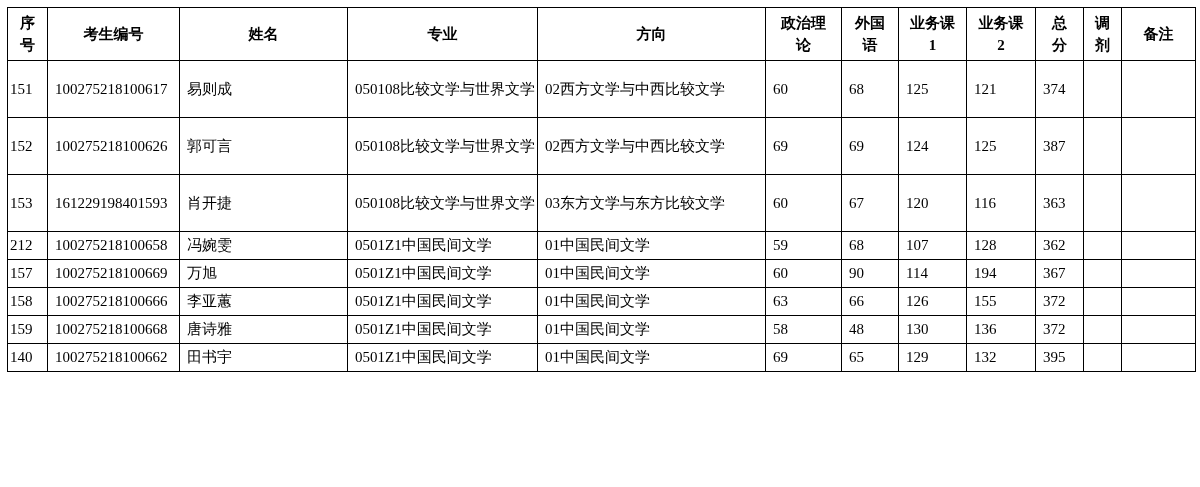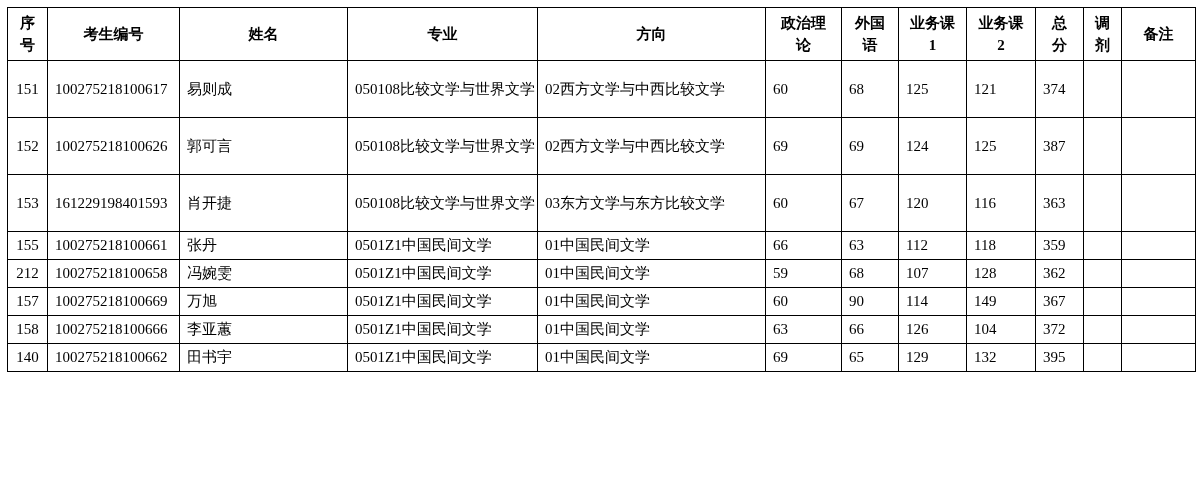--- a/index.html
+++ b/index.html
@@ -33,21 +33,20 @@
     line-height: 22px;
     height: 50px;
     padding: 1px 2px;
   }
   table.score-table td {
     text-align: left;
     line-height: 19px;
     padding: 2px 2px 2px 7px;
   }
   table.score-table td.col-xuhao {
-    text-align: center;
     padding-left: 2px;
   }
   tr.row-tall  { height: 57px; }
   tr.row-short { height: 28px; }
 </style>
 </head>
 <body>
 
 <table class="score-table">
   <colgroup>
@@ -124,34 +123,20 @@
         <td class="col-fangxiang">03东方文学与东方比较文学</td>
         <td class="col-zhengzhililun">60</td>
         <td class="col-waiguoyu">67</td>
         <td class="col-yewuke1">120</td>
         <td class="col-yewuke2">116</td>
         <td class="col-zongfen">363</td>
         <td class="col-tiaoji"></td>
         <td class="col-beizhu"></td>
       </tr>
       <tr class="row-short">
-        <td class="col-xuhao">155</td>
-        <td class="col-kaoshengbianhao">100275218100661</td>
-        <td class="col-xingming">张丹</td>
-        <td class="col-zhuanye">0501Z1中国民间文学</td>
-        <td class="col-fangxiang">01中国民间文学</td>
-        <td class="col-zhengzhililun">66</td>
-        <td class="col-waiguoyu">63</td>
-        <td class="col-yewuke1">112</td>
-        <td class="col-yewuke2">118</td>
-        <td class="col-zongfen">359</td>
-        <td class="col-tiaoji"></td>
-        <td class="col-beizhu"></td>
-      </tr>
-      <tr class="row-short">
         <td class="col-xuhao">212</td>
         <td class="col-kaoshengbianhao">100275218100658</td>
         <td class="col-xingming">冯婉雯</td>
         <td class="col-zhuanye">0501Z1中国民间文学</td>
         <td class="col-fangxiang">01中国民间文学</td>
         <td class="col-zhengzhililun">59</td>
         <td class="col-waiguoyu">68</td>
         <td class="col-yewuke1">107</td>
         <td class="col-yewuke2">128</td>
         <td class="col-zongfen">362</td>
@@ -160,35 +145,49 @@
       </tr>
       <tr class="row-short">
         <td class="col-xuhao">157</td>
         <td class="col-kaoshengbianhao">100275218100669</td>
         <td class="col-xingming">万旭</td>
         <td class="col-zhuanye">0501Z1中国民间文学</td>
         <td class="col-fangxiang">01中国民间文学</td>
         <td class="col-zhengzhililun">60</td>
         <td class="col-waiguoyu">90</td>
         <td class="col-yewuke1">114</td>
-        <td class="col-yewuke2">149</td>
+        <td class="col-yewuke2">194</td>
         <td class="col-zongfen">367</td>
         <td class="col-tiaoji"></td>
         <td class="col-beizhu"></td>
       </tr>
       <tr class="row-short">
         <td class="col-xuhao">158</td>
         <td class="col-kaoshengbianhao">100275218100666</td>
         <td class="col-xingming">李亚蕙</td>
         <td class="col-zhuanye">0501Z1中国民间文学</td>
         <td class="col-fangxiang">01中国民间文学</td>
         <td class="col-zhengzhililun">63</td>
         <td class="col-waiguoyu">66</td>
         <td class="col-yewuke1">126</td>
-        <td class="col-yewuke2">104</td>
+        <td class="col-yewuke2">155</td>
+        <td class="col-zongfen">372</td>
+        <td class="col-tiaoji"></td>
+        <td class="col-beizhu"></td>
+      </tr>
+      <tr class="row-short">
+        <td class="col-xuhao">159</td>
+        <td class="col-kaoshengbianhao">100275218100668</td>
+        <td class="col-xingming">唐诗雅</td>
+        <td class="col-zhuanye">0501Z1中国民间文学</td>
+        <td class="col-fangxiang">01中国民间文学</td>
+        <td class="col-zhengzhililun">58</td>
+        <td class="col-waiguoyu">48</td>
+        <td class="col-yewuke1">130</td>
+        <td class="col-yewuke2">136</td>
         <td class="col-zongfen">372</td>
         <td class="col-tiaoji"></td>
         <td class="col-beizhu"></td>
       </tr>
       <tr class="row-short">
         <td class="col-xuhao">140</td>
         <td class="col-kaoshengbianhao">100275218100662</td>
         <td class="col-xingming">田书宇</td>
         <td class="col-zhuanye">0501Z1中国民间文学</td>
         <td class="col-fangxiang">01中国民间文学</td>

